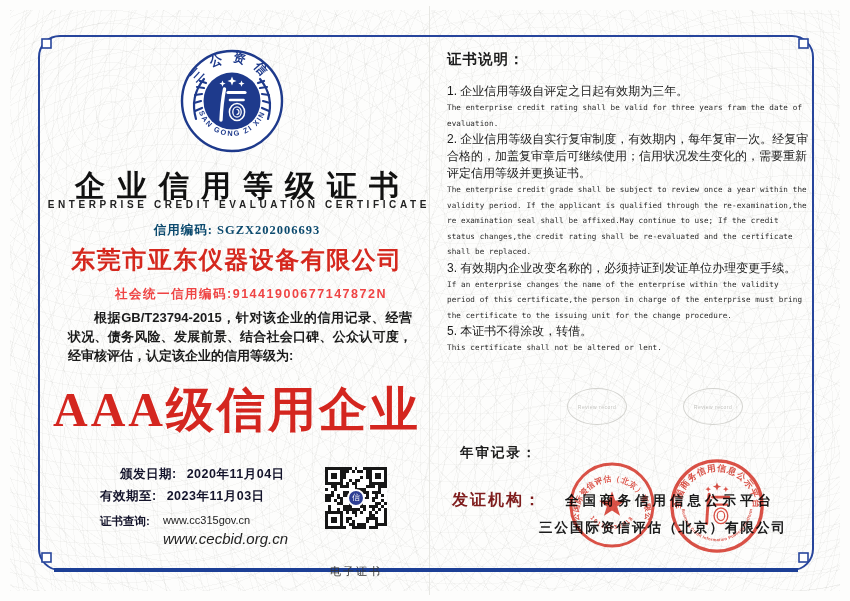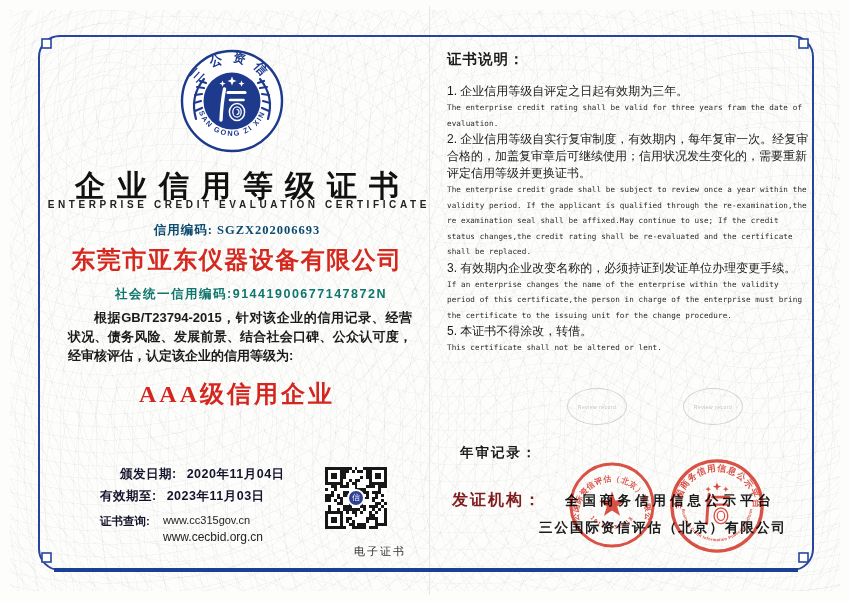--- a/index.html
+++ b/index.html
@@ -30,42 +30,42 @@
   .mono{font-family:"DejaVu Sans Mono","Liberation Mono",monospace;}
 
   
   .logo{left:180px;top:49px;width:104px;height:104px;}
   .title-cn{left:40px;top:166px;width:394px;font-size:30px;font-weight:900;color:#111;
             letter-spacing:12px;text-indent:12px;}
   .title-en{left:40px;top:199px;width:394px;font-size:10px;font-weight:bold;color:#222;
             letter-spacing:3.6px;text-indent:3.6px;}
   .code-line{left:40px;top:222px;width:394px;font-size:12.5px;font-weight:bold;color:#0c4a6e;letter-spacing:1px;font-family:Liberation Serif, serif;}
   .company{left:40px;top:244px;width:394px;font-size:24px;font-weight:900;color:var(--red);letter-spacing:1.5px;text-align:center;}
-  .uscc{left:40px;top:286px;width:394px;font-size:12.5px;font-weight:bold;color:#0f766e;letter-spacing:1.5px;padding-left:28px;}
+  .uscc{left:40px;top:286px;width:394px;font-size:12.5px;font-weight:bold;color:#ef4444;letter-spacing:1.5px;padding-left:28px;}
   .para{left:68px;top:308px;width:344px;font-size:13px;font-weight:bold;color:#1b1b1b;
         line-height:19px;text-align:justify;text-indent:2em;}
-  .rating{left:40px;top:378px;width:394px;font-size:24px;font-weight:900;color:#d4261f;letter-spacing:3px;}
+  .rating{left:40px;top:378px;width:394px;font-size:48px;font-weight:900;color:#d4261f;letter-spacing:3px;}
   .kv{font-size:12.5px;font-weight:bold;color:#14142b;letter-spacing:.5px;}
   .kv .v{margin-left:6px;}
   .issue-date{left:100px;top:466px;margin-left:20px;}
   .valid-until{left:100px;top:488px;}
   .query-label{left:100px;top:514px;font-size:11.5px;font-weight:bold;color:#14142b;}
   .query-url1{left:163px;top:514px;font-size:11px;color:#222;}
-  .query-url2{left:163px;top:530px;font-size:12px;color:#222;}
+  .query-url2{left:163px;top:530px;font-size:15px;color:#222;font-style:italic;}
 
   .qr{left:325px;top:467px;width:62px;height:62px;display:grid;
       grid-template-columns:repeat(21,1fr);grid-template-rows:repeat(21,1fr);background:#fff;}
   .qr i{display:block;}
   .qr i.on{background:#171717;}
   .qrf{position:absolute;width:18px;height:18px;border:3px solid #171717;background:#fff;}
   .qrf::after{content:"";position:absolute;left:3px;top:3px;width:6px;height:6px;background:#171717;}
   .qrf.tl{left:0;top:0}.qrf.tr{right:0;top:0}.qrf.bl{left:0;bottom:0}
   .qr-logo{position:absolute;left:22px;top:22px;width:18px;height:18px;border-radius:50%;
            background:#2e3f94;border:2px solid #fff;color:#fff;font-size:8px;line-height:14px;text-align:center;}
-  .qr-label{left:325px;top:544px;width:62px;font-size:11px;color:#333;letter-spacing:2px;margin-left:24px;}
+  .qr-label{left:325px;top:564px;width:62px;font-size:11px;color:#333;letter-spacing:2px;}
 
   
   .instr{left:447px;top:50px;width:362px;color:#1b1b1b;}
   .instr-heading{font-size:14.5px;font-weight:900;letter-spacing:1px;margin-bottom:14px;}
   .item-cn{font-size:12px;font-weight:normal;line-height:17px;}
   .item-en{font-size:7.6px;line-height:15.5px;color:#2a2a2a;letter-spacing:.1px;}
   .annual-label{left:460px;top:398px;font-size:13.5px;font-weight:900;color:#1b1b1b;letter-spacing:2px;margin-top:46px;}
   .oval{position:absolute;width:60px;height:37px;border:1px solid #d3d3cf;border-radius:50%;
         display:flex;align-items:center;justify-content:center;}
   .oval span{font-size:5px;color:#c4c4c0;letter-spacing:.5px;}

